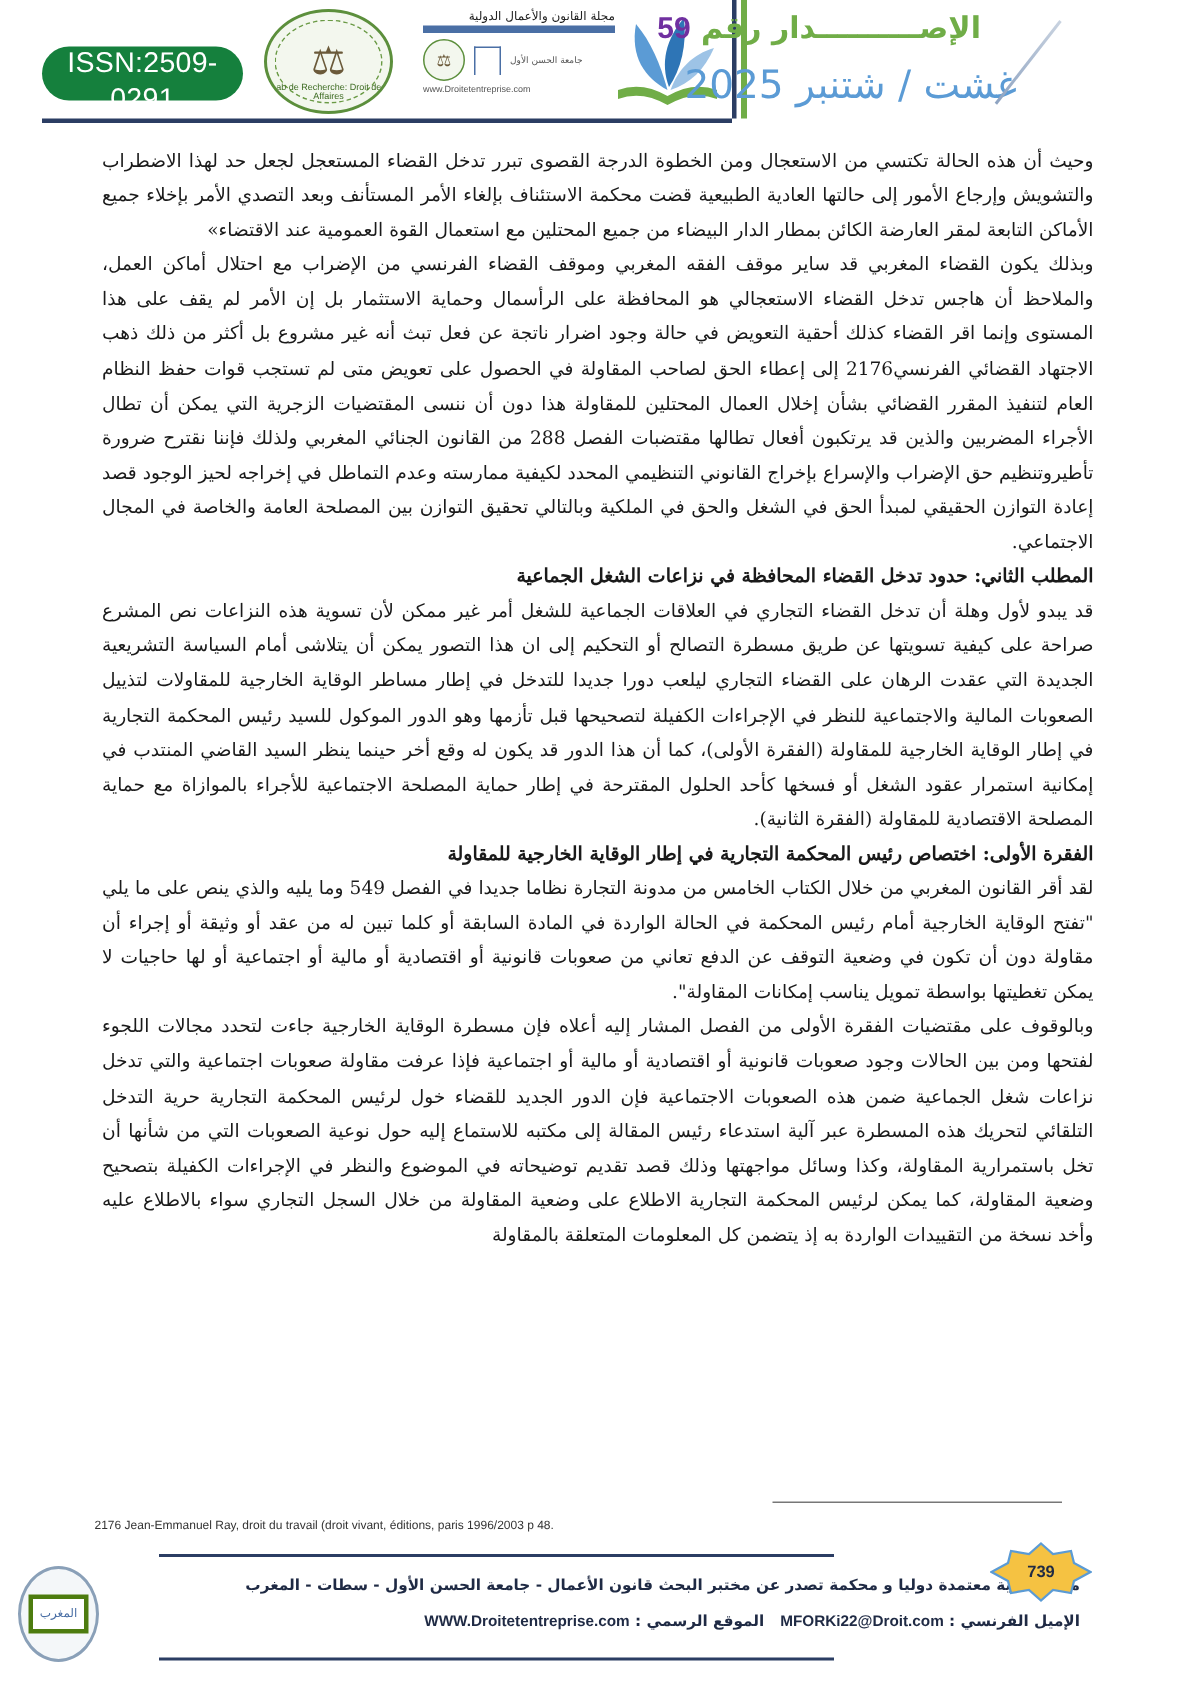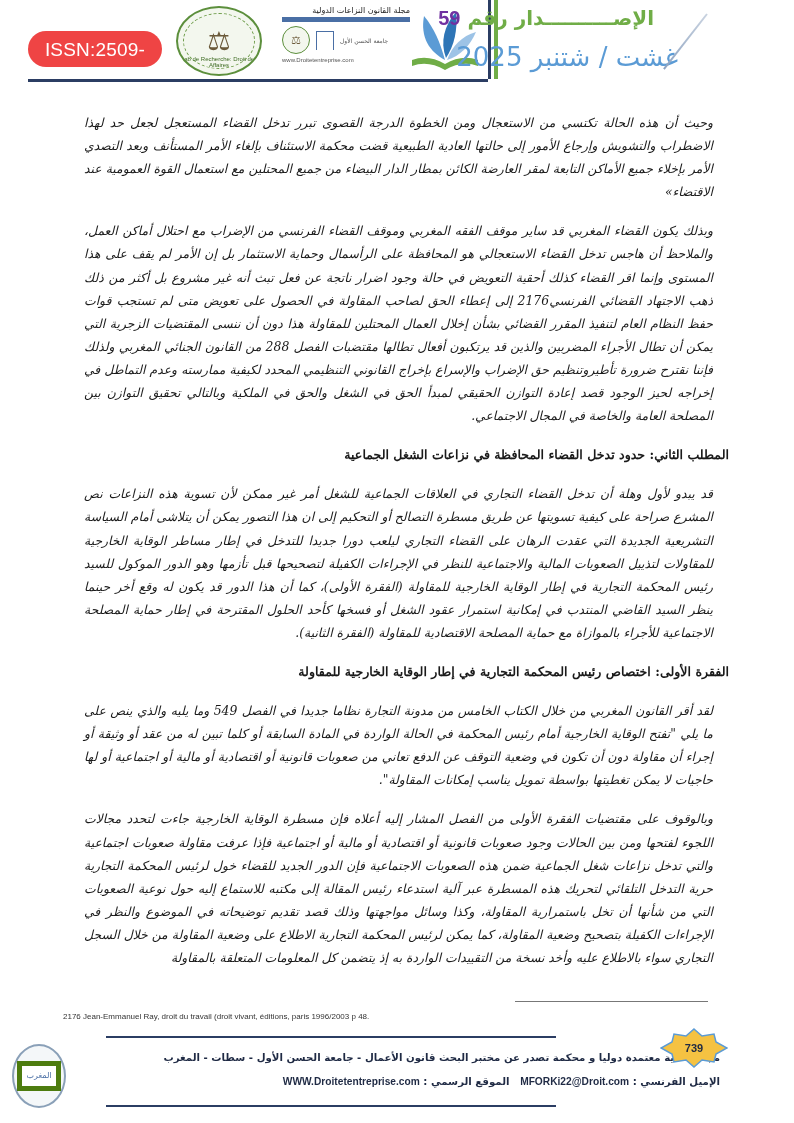--- a/index.html
+++ b/index.html
@@ -2,22 +2,22 @@
 <html><head>
 <meta charset="utf-8">
 <style>
   html, body { margin:0; padding:0; background:#ffffff; }
   body { width:794px; height:1123px; position:relative; overflow:hidden;
          font-family:"DejaVu Sans", sans-serif; color:#1a1a1a; }
 
   
   .header { position:absolute; left:0; top:0; width:794px; height:90px; }
   .issn-badge { position:absolute; left:28px; top:31px; width:134px; height:36px;
-        background:#ef4444; color:#fff; border-radius:18px;
-        font-family:"Liberation Sans", sans-serif; font-size:19px; line-height:38px;
+        background:#15803d; color:#fff; border-radius:18px;
+        font-family:"Liberation Sans", sans-serif; font-size:19px; line-height:24px;
         text-align:center; letter-spacing:0.2px; }
   .logo-round { position:absolute; left:176px; top:6px; width:82px; height:66px;
         border-radius:50%; border:2px solid #5c8f3c; background:#f3f7ee;
         display:flex; align-items:center; justify-content:center; overflow:hidden; }
   .logo-round .ring { position:absolute; inset:5px; border-radius:50%; border:1px dashed #6a9a45; }
   .logo-round .scale { font-size:26px; color:#6b5a3a; }
   .logo-round .ring-text { position:absolute; bottom:6px; width:100%; text-align:center;
         font-size:6px; color:#3d6b22; font-family:"Liberation Sans", sans-serif; }
 
   .journal-logo { position:absolute; left:282px; top:6px; width:128px; height:66px; }
@@ -42,32 +42,32 @@
         font-family:"DejaVu Sans", sans-serif; font-weight:normal; font-size:26px; color:#5b9bd5; }
   .diag-line { position:absolute; left:706px; top:14px; width:2px; height:70px;
         background:linear-gradient(#c9d3e0,#8ea3c1); transform:rotate(38deg); transform-origin:top; }
 
   .header-rule { position:absolute; left:28px; top:79px; width:460px; height:3px; background:#2b3d63; }
 
   
   .content { position:absolute; left:68px; top:95px; width:661px; direction:rtl;
         font-family:"DejaVu Serif", serif; font-size:12.4px; line-height:23.1px;
         text-align:justify; text-align-last:right; }
-  .content p { margin:16px;font-style:italic; }
+  .content p { margin:0; }
   .content h3 { margin:0; font-size:12.6px; font-weight:bold; line-height:23.1px; }
 
   
   .fn-rule { position:absolute; left:515px; top:1001px; width:193px; height:1px; background:#777; }
   .footnote { position:absolute; left:63px; top:1012px; font-family:"Liberation Sans", sans-serif;
         font-size:8px; color:#333; direction:ltr; }
 
   
   .footer-seal { position:absolute; left:12px; top:1044px; width:50px; height:60px; border-radius:50%;
         border:2px solid #8aa0b8; background:#f4f7f9; display:flex; align-items:center; justify-content:center; }
-  .footer-seal .inner { width:34px; height:20px; border:5px solid #4d7c0f; background:#fff; font-size:8px; color:#4a6fa5; text-align:center; line-height:20px; }
+  .footer-seal .inner { width:34px; height:20px; border:3px solid #4d7c0f; background:#fff; font-size:8px; color:#4a6fa5; text-align:center; line-height:20px; }
   .footer-rule-top { position:absolute; left:106px; top:1036px; width:450px; height:2px; background:#2b3d63; }
   .footer-rule-bot { position:absolute; left:106px; top:1105px; width:450px; height:2px; background:#2b3d63; }
   .footer-line1 { position:absolute; right:74px; top:1052px; direction:rtl; white-space:nowrap;
         font-family:"DejaVu Sans", sans-serif; font-weight:bold; font-size:10.2px; color:#1f2a44; }
   .footer-line2 { position:absolute; right:74px; top:1076px; direction:rtl; white-space:nowrap;
         font-family:"DejaVu Sans", sans-serif; font-weight:bold; font-size:10.2px; color:#1f2a44; }
   .footer-line2 .ltr { direction:ltr; unicode-bidi:embed; font-family:"Liberation Sans", sans-serif; }
   .page-star { position:absolute; left:660px; top:1028px; width:68px; height:40px; }
   .page-num { position:absolute; left:660px; top:1028px; width:68px; height:40px; line-height:40px;
         text-align:center; font-family:"Liberation Sans", sans-serif; font-weight:bold; font-size:11px; color:#1f2a44; }
@@ -78,21 +78,21 @@
 <div class="header">
   <div class="issn-badge">ISSN:2509-0291</div>
 
   <div class="logo-round">
     <div class="ring"></div>
     <span class="scale">⚖</span>
     <span class="ring-text">Lab de Recherche: Droit des Affaires</span>
   </div>
 
   <div class="journal-logo">
-    <div class="jtitle">مجلة القانون النزاعات الدولية</div>
+    <div class="jtitle">مجلة القانون والأعمال الدولية</div>
     <div class="jbar"></div>
     <div class="jrow">
       <div class="mini-seal">⚖</div>
       <div class="mini-gate"></div>
       <div class="univ">جامعة الحسن الأول</div>
     </div>
     <div class="jurl">www.Droitetentreprise.com</div>
   </div>
 
   <svg class="book-logo" viewBox="0 0 70 64">

